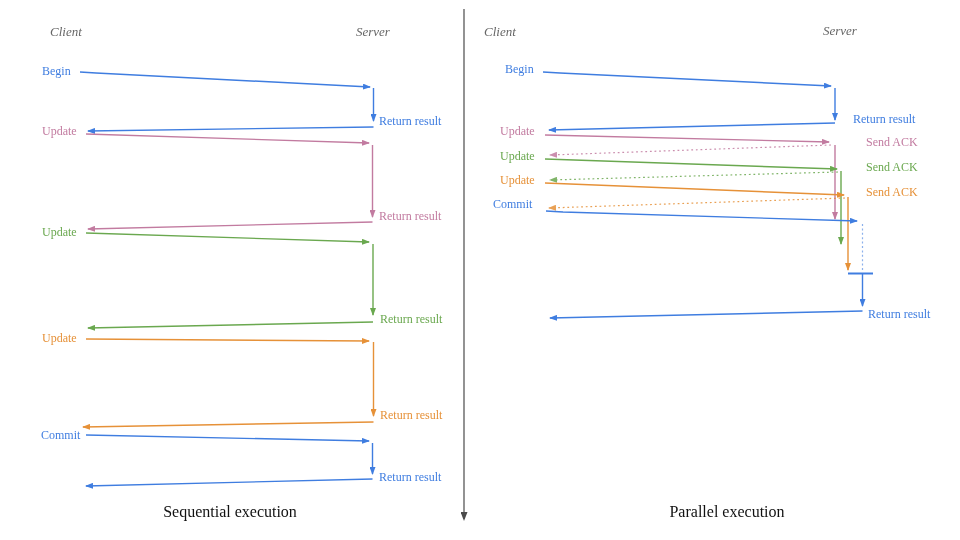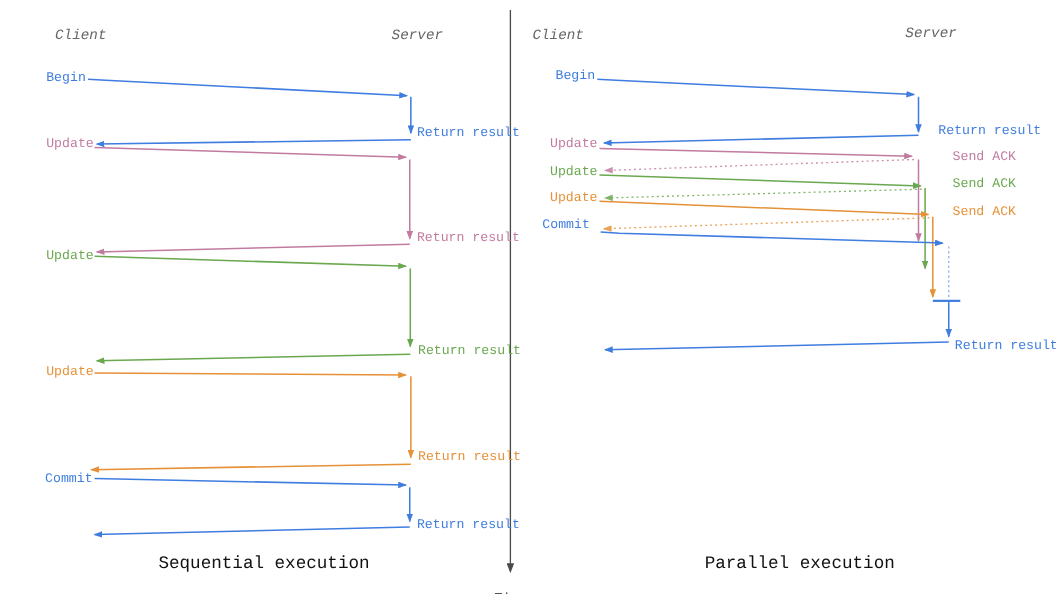--- a/index.html
+++ b/index.html
@@ -1,18 +1,18 @@
 <!DOCTYPE html>
 <html><head>
 <meta charset="utf-8">
 <style>
   html,body{margin:0;padding:0;background:#ffffff;}
   #stage{
     position:relative;width:960px;height:540px;background:#ffffff;overflow:hidden;
-    font-family:Liberation Mono, monospace;
+    font-family:Liberation Serif, serif;
   }
   .lbl{position:absolute;font-size:12px;line-height:13px;white-space:nowrap;}
   .lifeline{font-size:13px;font-style:italic;}
   .caption{position:absolute;font-size:16px;line-height:18px;white-space:nowrap;transform:translateX(-50%);}
   .time-lbl{position:absolute;font-size:12px;white-space:nowrap;transform:translateX(-50%);margin-top:12px;}
   svg{position:absolute;left:0;top:0;}
   .ln{fill:none;stroke-width:1.4;}
   .dot{fill:none;stroke-width:1.2;stroke-dasharray:1.8 2.8;opacity:0.85;}
   .wait{fill:none;stroke-width:1.2;stroke-dasharray:2 2.4;opacity:0.6;}
   .bar{stroke-width:2;}
@@ -110,21 +110,21 @@
 
   <span class="lbl" style="left: 42px; top: 226px; color: rgb(106, 168, 79);">Update</span>
   <span class="lbl" style="left: 380px; top: 313px; color: rgb(106, 168, 79);">Return result</span>
 
   <span class="lbl" style="left: 42px; top: 332px; color: rgb(230, 145, 56);">Update</span>
   <span class="lbl" style="left: 380px; top: 409px; color: rgb(230, 145, 56);">Return result</span>
 
   <span class="lbl" style="left: 41px; top: 429px; color: rgb(63, 125, 224);">Commit</span>
   <span class="lbl" style="left: 379px; top: 471px; color: rgb(63, 125, 224);">Return result</span>
 
-  <span class="caption" style="left: 240px; top: 503px; color: rgb(17, 17, 17);">Sequential execution</span>
+  <span class="caption" style="left: 230px; top: 503px; color: rgb(17, 17, 17);">Sequential execution</span>
 
   <span class="lbl lifeline" style="left: 484px; top: 25px; color: rgb(102, 102, 102);">Client</span>
   <span class="lbl lifeline" style="left: 823px; top: 24px; color: rgb(102, 102, 102);">Server</span>
 
   <span class="lbl" style="left: 505px; top: 63px; color: rgb(63, 125, 224);">Begin</span>
   <span class="lbl" style="left: 853px; top: 113px; color: rgb(63, 125, 224);">Return result</span>
 
   <span class="lbl" style="left: 500px; top: 125px; color: rgb(194, 123, 160);">Update</span>
   <span class="lbl" style="left: 866px; top: 136px; color: rgb(194, 123, 160);">Send ACK</span>
 

